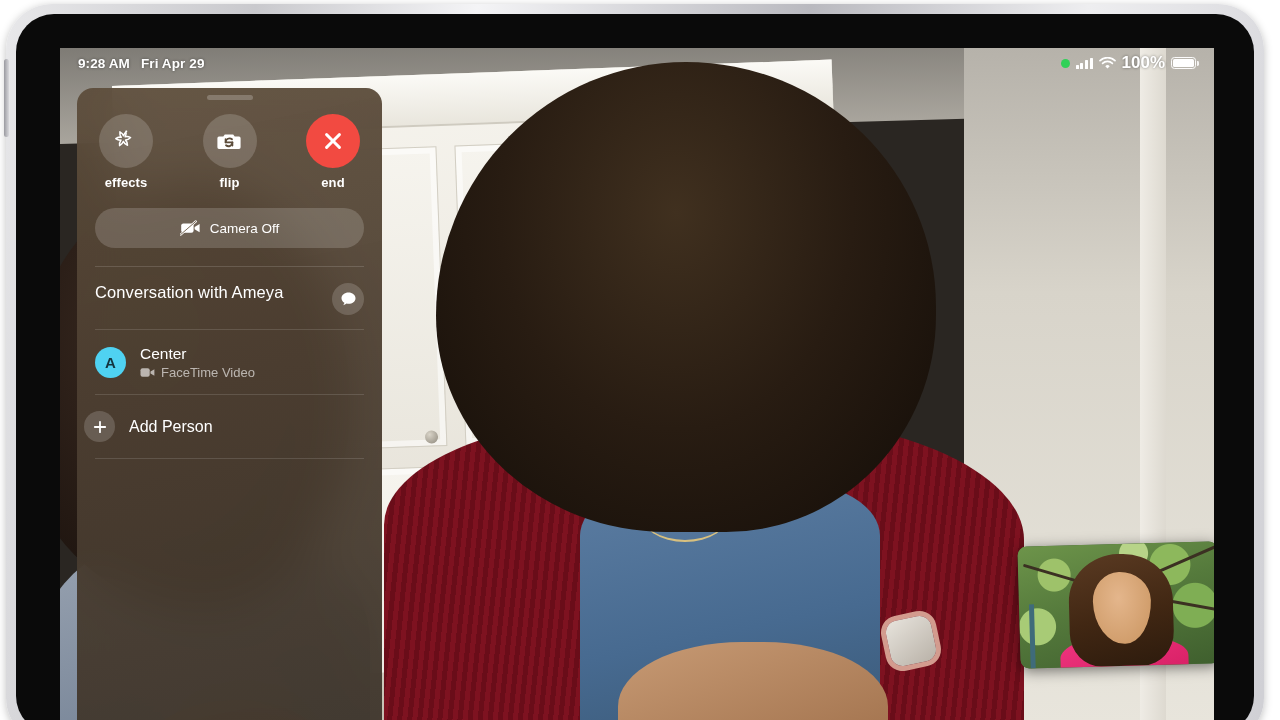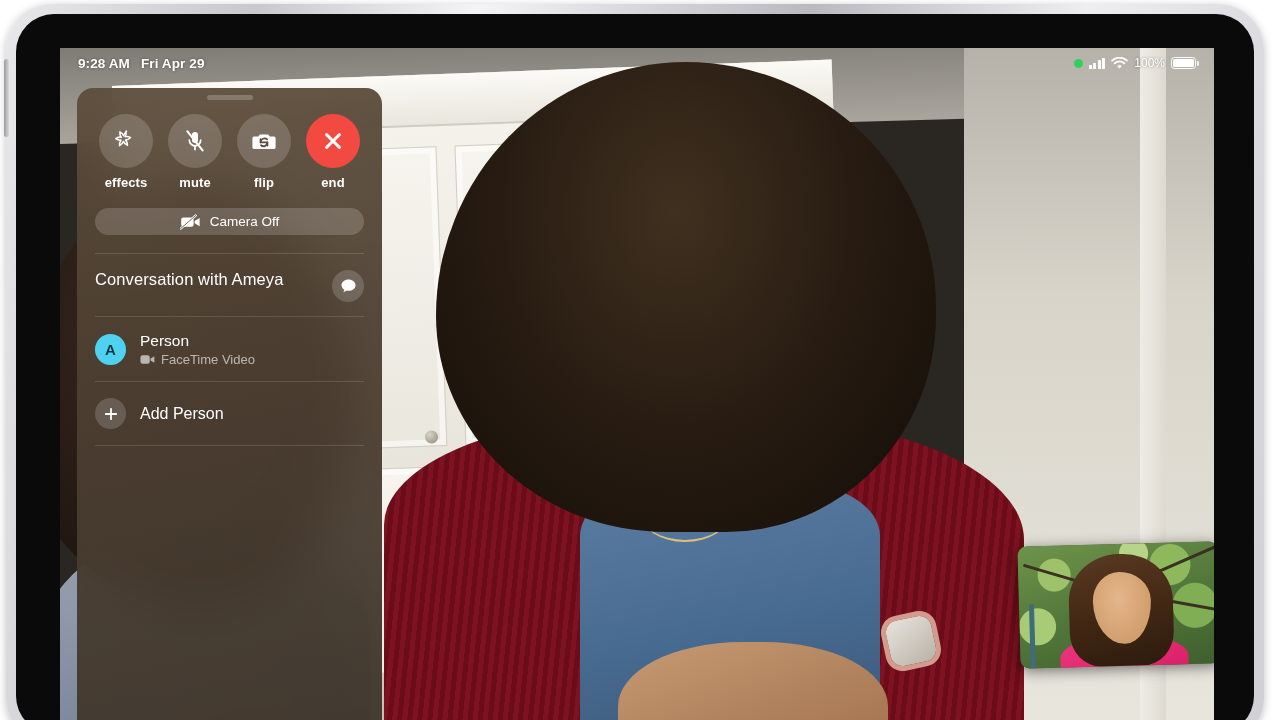--- a/index.html
+++ b/index.html
@@ -161,21 +161,21 @@
   }
 
   
   #status-bar{
     position:absolute; left:0; top:0; width:100%; height:30px;
     display:flex; align-items:center; justify-content:space-between;
     padding:0 18px; color:#fff; z-index:30;
     text-shadow:0 0 3px rgba(0,0,0,.45);
   }
   .status-left{ display:flex; align-items:center; gap:11px; font-size:13.5px; font-weight:bold; letter-spacing:.1px; }
-  .status-right{ display:flex; align-items:center; gap:6px; font-size:12px; font-weight:normal; }
+  .status-right{ display:flex; align-items:center; gap:6px; font-size:17px; font-weight:bold; }
   .rec-dot{ width:9px; height:9px; border-radius:50%; background:#30d158; }
   .bars{ display:flex; align-items:flex-end; gap:1.6px; height:11px; }
   .bars i{ width:3px; background:#fff; border-radius:.6px; display:block; }
   .bars i:nth-child(1){ height:4px; } .bars i:nth-child(2){ height:6px; }
   .bars i:nth-child(3){ height:8.5px; } .bars i:nth-child(4){ height:11px; }
   .battery{
     width:25px; height:12px; border:1.6px solid rgba(255,255,255,.95);
     border-radius:3.4px; position:relative; padding:1.4px;
   }
   .battery::after{
@@ -203,21 +203,21 @@
   .ctl-circle{
     width:54px; height:54px; border-radius:50%;
     background:rgba(255,255,255,.17);
     display:flex; align-items:center; justify-content:center;
   }
   .ctl-circle.danger{ background:#f24a41; }
   .ctl-label{ font-size:13px; color:#fff; letter-spacing:.1px; }
 
   .pill-row{ display:flex; gap:12px; margin-top:18px; }
   .pill{
-    flex:1; height:27px; border-radius:21px;
+    flex:1; height:40px; border-radius:21px;
     background:rgba(255,255,255,.17);
     display:flex; align-items:center; justify-content:center; gap:9px;
     color:#fff; font-size:13.5px;
   }
   .pill-wide{
     margin-top:12px; height:42px; border-radius:22px; background:#ffffff;
     display:flex; align-items:center; justify-content:center; gap:9px;
     color:#0b0b0b; font-size:14px; font-weight:500;
   }
 
@@ -240,21 +240,21 @@
     width:31px; height:31px; border-radius:50%;
     background:#4fd2f2; color:#14343e;
     display:flex; align-items:center; justify-content:center;
     font-size:15px; font-weight:bold;
   }
   .contact-name{ font-size:15.5px; color:#fff; line-height:1.25; }
   .contact-sub{
     font-size:13px; color:rgba(255,255,255,.62);
     display:flex; align-items:center; gap:6px; margin-top:2px;
   }
-  .add-row{ display:flex; align-items:center; gap:14px; padding:16px 18px; }
+  .add-row{ display:flex; align-items:center; gap:14px; padding:16px 7px; }
   .add-circle{
     width:31px; height:31px; border-radius:50%;
     background:rgba(255,255,255,.17);
     display:flex; align-items:center; justify-content:center;
   }
   .add-label{ font-size:16px; color:#fff; }
 
   
   #self-view{
     position:absolute; right:-5px; bottom:82px; width:200px; height:122px;
@@ -382,31 +382,20 @@
 
           <div class="ctl-item">
             <div class="ctl-circle">
               <svg class="icon" width="26" height="26" viewBox="0 0 26 26">
                 <path d="M13 3.2c.5 2.6.3 4 -.9 5.6 1.9-.7 3.3-.5 5.5.8-1.8 1.9-3.1 2.5-5.1 2.5 1.5 1.4 2 2.7 2 5.2-2.4-1-3.4-2-4.2-3.9-.6 2-1.5 3.1-3.7 4.3-.3-2.5.1-3.9 1.4-5.6-2 .3-3.3-.1-5.2-1.5 2-1.5 3.4-1.8 5.4-1.3-1.3-1.6-1.6-3-1.3-5.5 2.2 1.1 3.1 2.1 3.6 3.9.6-1.9 1.4-3 3.1-4.5z" fill="none" stroke="#fff" stroke-width="1.5" stroke-linejoin="round"></path>
               </svg>
             </div>
             <span class="ctl-label">effects</span>
           </div>
 
-          <div class="ctl-item">
-            <div class="ctl-circle">
-              <svg class="icon" width="26" height="26" viewBox="0 0 26 26">
-                <rect x="10" y="4" width="6" height="11" rx="3" fill="#fff"></rect>
-                <path d="M7.3 12.1a5.7 5.7 0 0 0 11.4 0" stroke="#fff" stroke-width="1.7" fill="none" stroke-linecap="round"></path>
-                <line x1="13" y1="17.8" x2="13" y2="21.6" stroke="#fff" stroke-width="1.7" stroke-linecap="round"></line>
-                <line x1="5.4" y1="3.4" x2="20.6" y2="22.4" stroke="#fff" stroke-width="2.1" stroke-linecap="round"></line>
-              </svg>
-            </div>
-            <span class="ctl-label">mute</span>
-          </div>
 
           <div class="ctl-item">
             <div class="ctl-circle">
               <svg class="icon" width="27" height="27" viewBox="0 0 27 27">
                 <path d="M3 8.6h4.3l1.5-2.2h8.4l1.5 2.2H23a1.6 1.6 0 0 1 1.6 1.6v9.1A1.6 1.6 0 0 1 23 20.9H3a1.6 1.6 0 0 1-1.6-1.6v-9.1A1.6 1.6 0 0 1 3 8.6z" fill="#fff"></path>
                 <path d="M9.6 14.3a3.9 3.9 0 0 1 6.4-3M16.4 14.3a3.9 3.9 0 0 1-6.4 3" stroke="#5c4c3a" stroke-width="1.8" fill="none" stroke-linecap="round"></path>
                 <path d="M9.6 11.1v3.2h3.1M16.4 17.5v-3.2h-3.1" stroke="#5c4c3a" stroke-width="1.8" fill="none" stroke-linecap="round" stroke-linejoin="round"></path>
               </svg>
             </div>
             <span class="ctl-label">flip</span>
@@ -447,21 +436,21 @@
             <path d="M8.5 1.6c3.9 0 7 2.5 7 5.6s-3.1 5.6-7 5.6a8.6 8.6 0 0 1-1.9-.2c-1 .8-2.3 1.4-3.4 1.6.6-.7 1.1-1.6 1.2-2.4C2.6 10.7 1.5 9.1 1.5 7.2c0-3.1 3.1-5.6 7-5.6z" fill="#fff"></path>
           </svg>
         </span>
       </div>
 
       <div class="hline"></div>
 
       <div class="contact-row">
         <span class="avatar">A</span>
         <span>
-          <span class="contact-name">Person</span>
+          <span class="contact-name">Center</span>
           <span class="contact-sub">
             <svg class="icon" width="15" height="11" viewBox="0 0 15 11">
               <rect x="0.5" y="1.2" width="9.2" height="8.6" rx="2" fill="rgba(255,255,255,.62)"></rect>
               <path d="M10.5 4.6 14.4 2.2v6.6l-3.9-2.4z" fill="rgba(255,255,255,.62)"></path>
             </svg>
             <span>FaceTime Video</span>
           </span>
         </span>
       </div>
 

